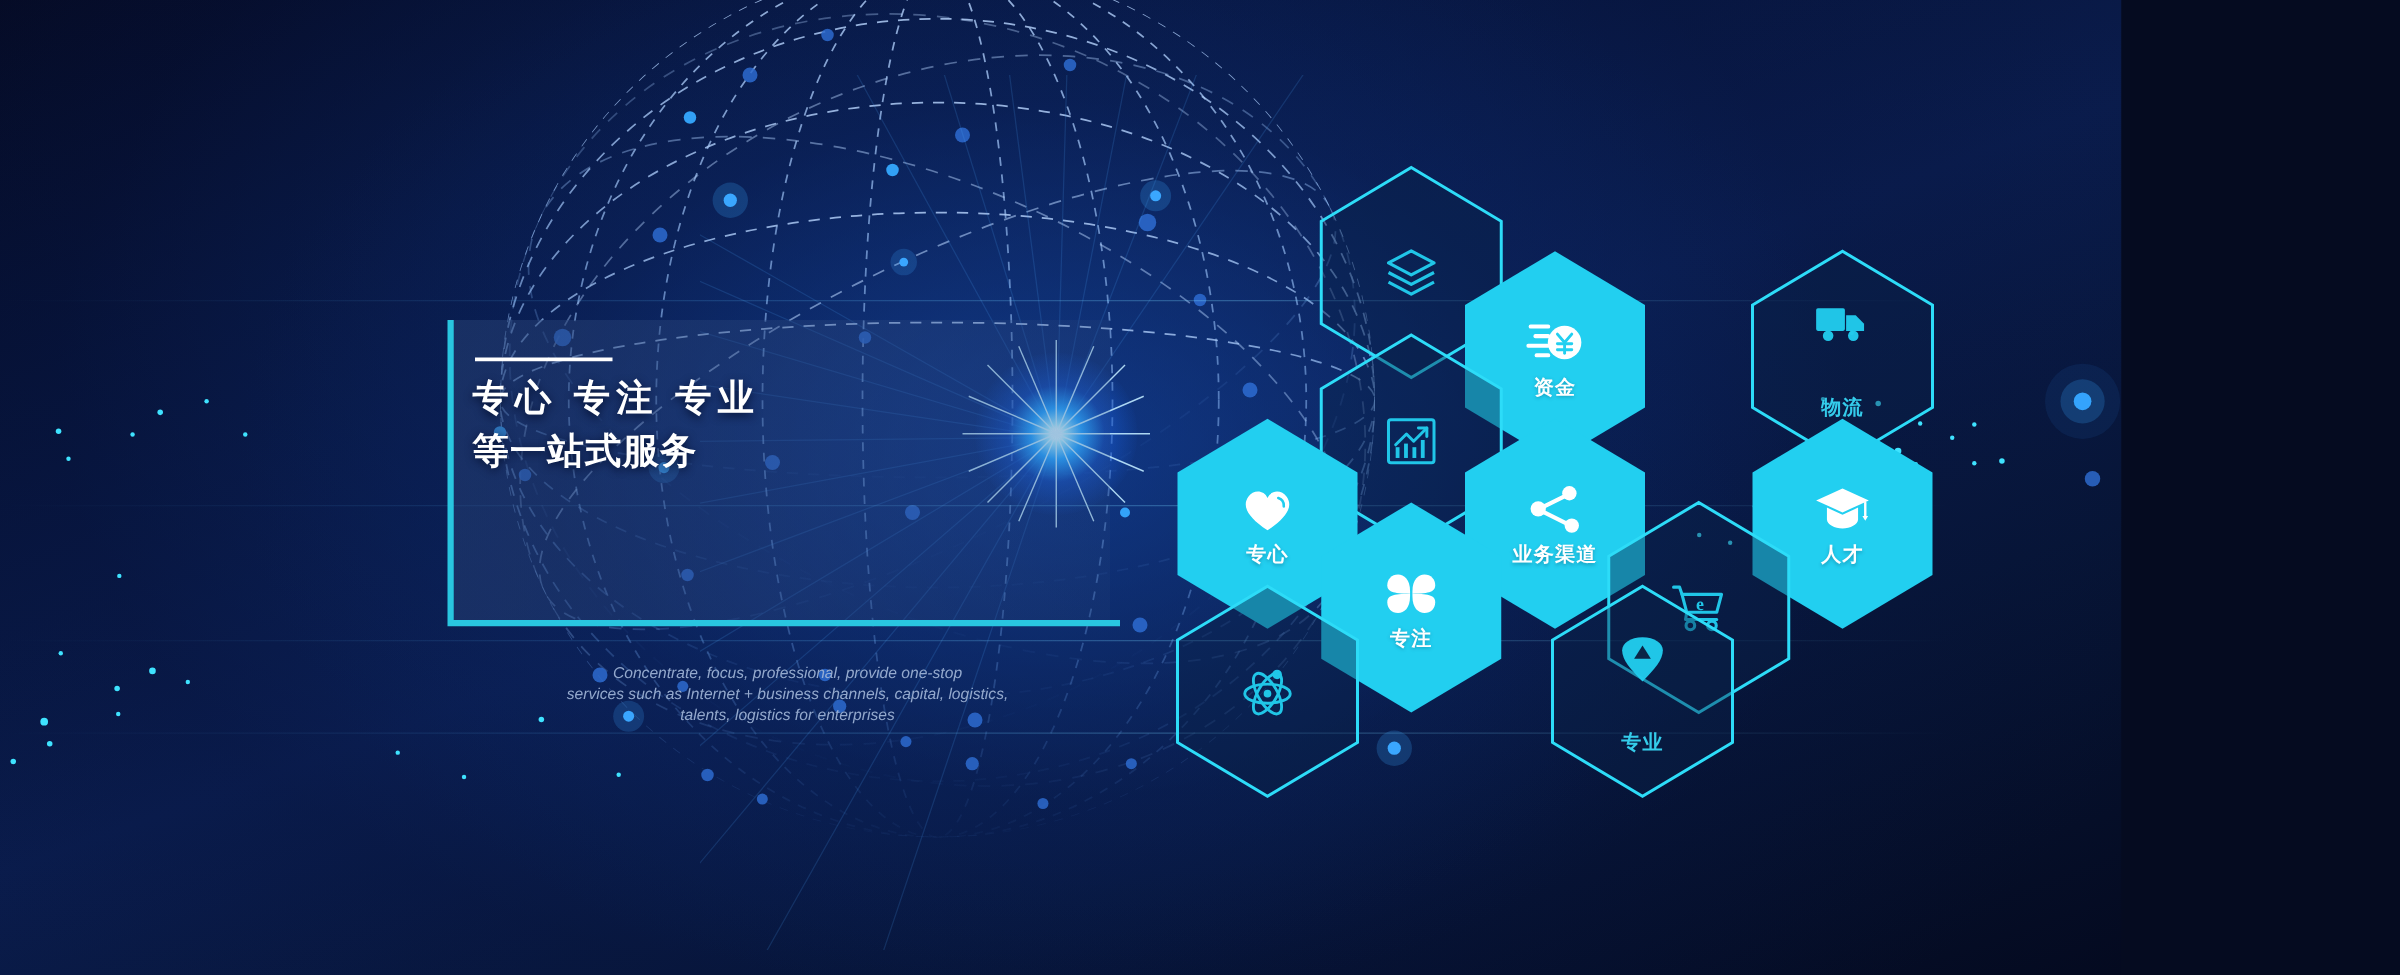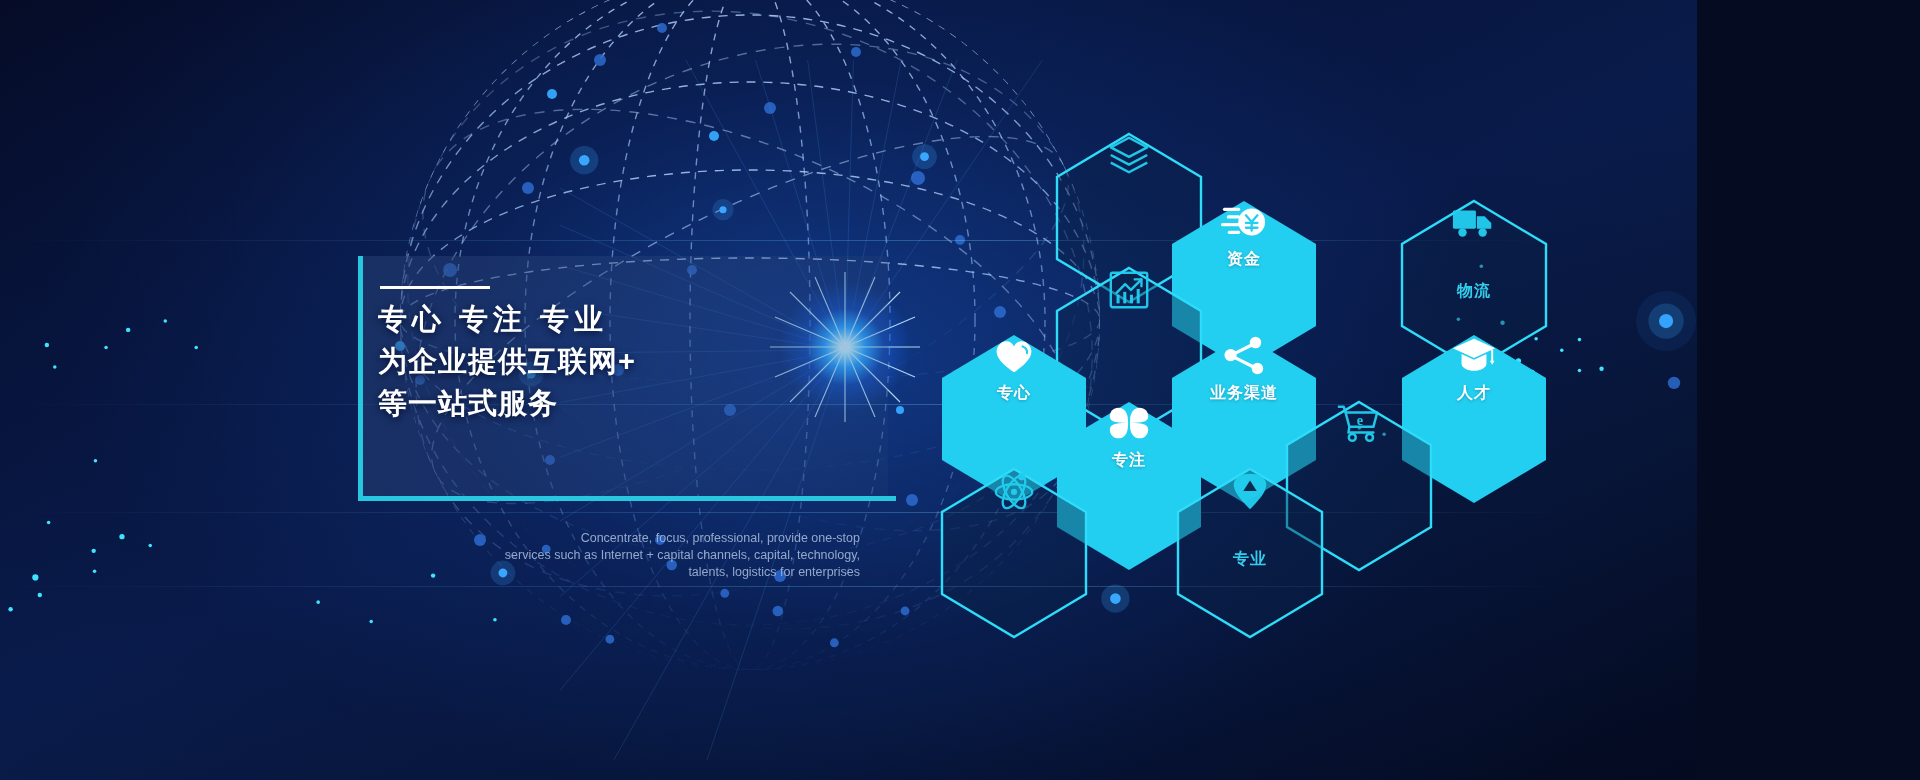--- a/index.html
+++ b/index.html
@@ -45,29 +45,29 @@
   .rule{
     position:absolute;left:380px;top:286px;width:110px;height:3px;background:#ffffff;
   }
   .headline{
     position:absolute;left:378px;top:298px;width:540px;
     color:#ffffff;font-weight:bold;font-size:29px;line-height:42px;letter-spacing:1px;
     text-shadow:0 2px 7px rgba(0,10,40,.85);white-space:nowrap;
   }
   .headline .l1{letter-spacing:5px;}
   .subtitle{
-    position:absolute;left:400px;top:530px;width:460px;text-align:right;
-    color:#9fb4d6;font-size:12.5px;line-height:17px;opacity:.92;
+    position:absolute;left:400px;top:530px;width:460px;text-align:center;
+    color:#9fb4d6;font-size:12.5px;line-height:17px;opacity:.92;font-style:italic;
   }
 
   
   .hexwrap{position:absolute;left:0;top:0;width:100%;height:100%;}
   .hex{
     position:absolute;width:150px;height:172px;
-    display:flex;flex-direction:column;align-items:center;
+    display:flex;flex-direction:column;align-items:center;justify-content:center;
   }
   .hex .shape{position:absolute;left:0;top:0;width:100%;height:100%;}
   .hex .inner{position:relative;display:flex;flex-direction:column;align-items:center;justify-content:center;gap:6px;}
   .hex .ico{width:46px;height:46px;display:block;}
   .hex .lbl{
     font-size:16px;font-weight:bold;letter-spacing:1px;line-height:1;
   }
   .hex.solid .lbl{color:#ffffff;text-shadow:0 1px 3px rgba(0,60,90,.35);}
   .hex.outline .lbl{color:#37d6f4;margin-top:32px;}
   .hex.outline .inner{opacity:.95;}
@@ -256,27 +256,26 @@
       <circle cx="818" cy="186" r="12" fill="#3aa7ff" opacity=".20"></circle>
     </g>
   </svg>
 
   <div class="panel"></div>
   <div class="panel-underline"></div>
   <div class="rule"></div>
 
   <div class="headline">
     <div class="l1">专心 专注 专业</div>
-    <div>为企业提供互联网+</div>
     <div>等一站式服务</div>
   </div>
 
   <div class="subtitle">
     <div>Concentrate, focus, professional, provide one-stop</div>
-    <div>services such as Internet + capital channels, capital, technology,</div>
+    <div>services such as Internet + business channels, capital, logistics,</div>
     <div>talents, logistics for enterprises</div>
   </div>
 
   <div class="hexwrap" id="hexwrap">
       <div class="hex outline" style="left: 1054px; top: 132px;">
         <svg class="shape" viewBox="0 0 150 172">
          <polygon points="75,2 147,45 147,127 75,170 3,127 3,45" fill="rgba(10,34,72,0.42)" stroke="#2ddcf8" stroke-width="2.4"></polygon>
         </svg>
         <div class="inner">
       <svg class="ico" viewBox="0 0 48 48">
@@ -446,21 +445,21 @@
         <ellipse cx="24" cy="26" rx="19" ry="8" transform="rotate(-60 24 26)"></ellipse>
             </g>
       <g fill="#22cff0">
               <circle cx="24" cy="26" r="3.2"></circle>
               <circle cx="32" cy="10" r="4"></circle>
             </g>
           </svg>
 
     </div>
       </div>
-      <div class="hex outline" style="left: 1175px; top: 467px; font-family: Liberation Serif, serif;">
+      <div class="hex outline" style="left: 1239px; top: 467px; font-family: Liberation Serif, serif;">
         <svg class="shape" viewBox="0 0 150 172">
          <polygon points="75,2 147,45 147,127 75,170 3,127 3,45" fill="rgba(10,34,72,0.42)" stroke="#2ddcf8" stroke-width="2.4"></polygon>
         </svg>
         <div class="inner">
       <svg class="ico" viewBox="0 0 48 48">
             <g fill="#22cff0">
         <path d="M24 44 C14 34 7 26 7 18 C7 12 14 7 24 7 C34 7 41 12 41 18 C41 26 34 34 24 44 Z"></path>
             </g>
       <path d="M24 14 L31 25 H17 Z" fill="#0c2748"></path>
           </svg>

